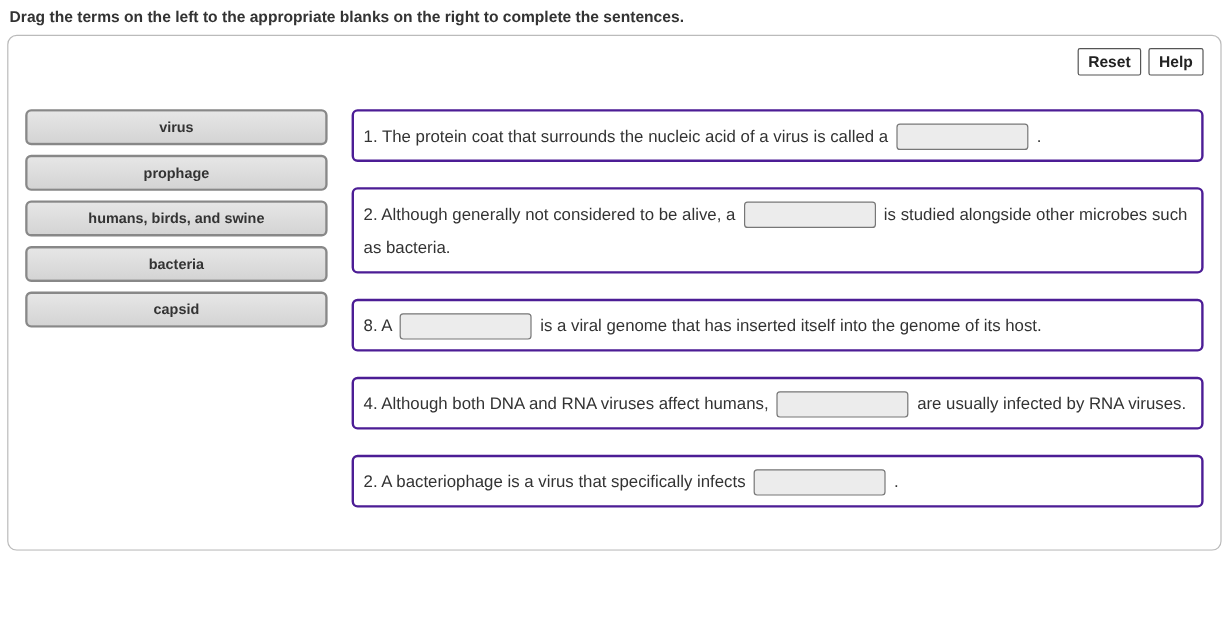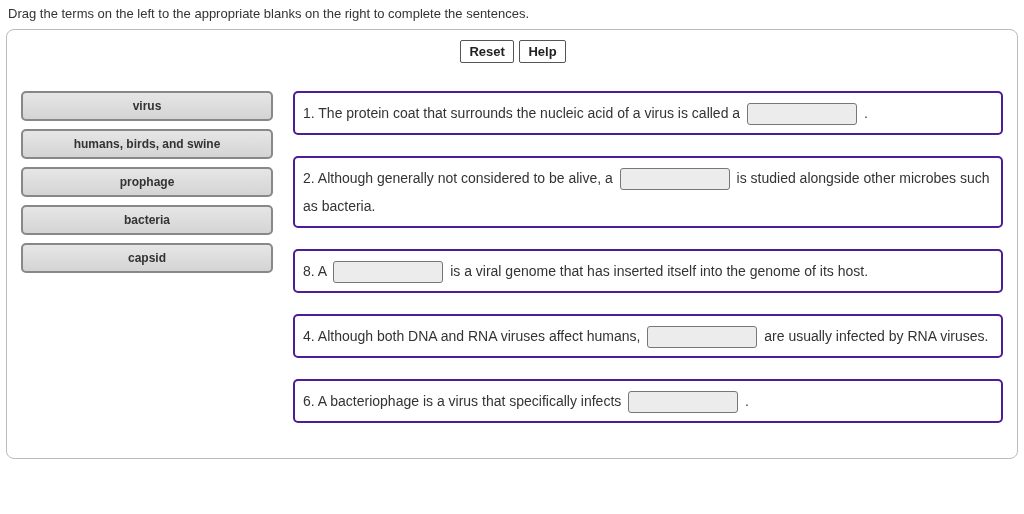--- a/index.html
+++ b/index.html
@@ -5,33 +5,33 @@
   * { box-sizing: border-box; }
   body {
     margin: 0;
     padding: 0;
     font-family: Arial, Helvetica, sans-serif;
     font-size: 13px;
     background: #fff;
     color: #333;
   }
   .instruction {
-    font-weight: normal;
+    font-weight: bold;
     padding: 6px 8px 8px 8px;
     font-size: 13px;
   }
   .panel {
     border: 1px solid #bbb;
     border-radius: 8px;
     margin: 0 6px;
     padding: 10px 14px 14px 14px;
     position: relative;
   }
   .buttons {
-    text-align: center;
+    text-align: right;
     margin-bottom: 28px;
   }
   .btn {
     display: inline-block;
     border: 1px solid #555;
     background: #fff;
     color: #222;
     font-weight: bold;
     font-size: 13px;
     padding: 3px 8px;
@@ -93,22 +93,22 @@
 
   <div class="buttons">
     <span class="btn">Reset</span>
     <span class="btn">Help</span>
   </div>
 
   <div class="body">
 
     <div class="terms-col">
       <div class="term">virus</div>
+      <div class="term">prophage</div>
       <div class="term">humans, birds, and swine</div>
-      <div class="term">prophage</div>
       <div class="term">bacteria</div>
       <div class="term">capsid</div>
     </div>
 
     <div class="sentences-col">
 
       <div class="sentence">
         <span>1. The protein coat that surrounds the nucleic acid of a virus is called a </span><span class="blank"></span><span> .</span>
       </div>
 
@@ -119,18 +119,18 @@
 
       <div class="sentence">
         <span>8. A </span><span class="blank"></span><span> is a viral genome that has inserted itself into the genome of its host.</span>
       </div>
 
       <div class="sentence">
         <span>4. Although both DNA and RNA viruses affect humans, </span><span class="blank"></span><span> are usually infected by RNA viruses.</span>
       </div>
 
       <div class="sentence">
-        <span>6. A bacteriophage is a virus that specifically infects </span><span class="blank"></span><span> .</span>
+        <span>2. A bacteriophage is a virus that specifically infects </span><span class="blank"></span><span> .</span>
       </div>
 
     </div>
   </div>
 </div>
 
 </body></html>

